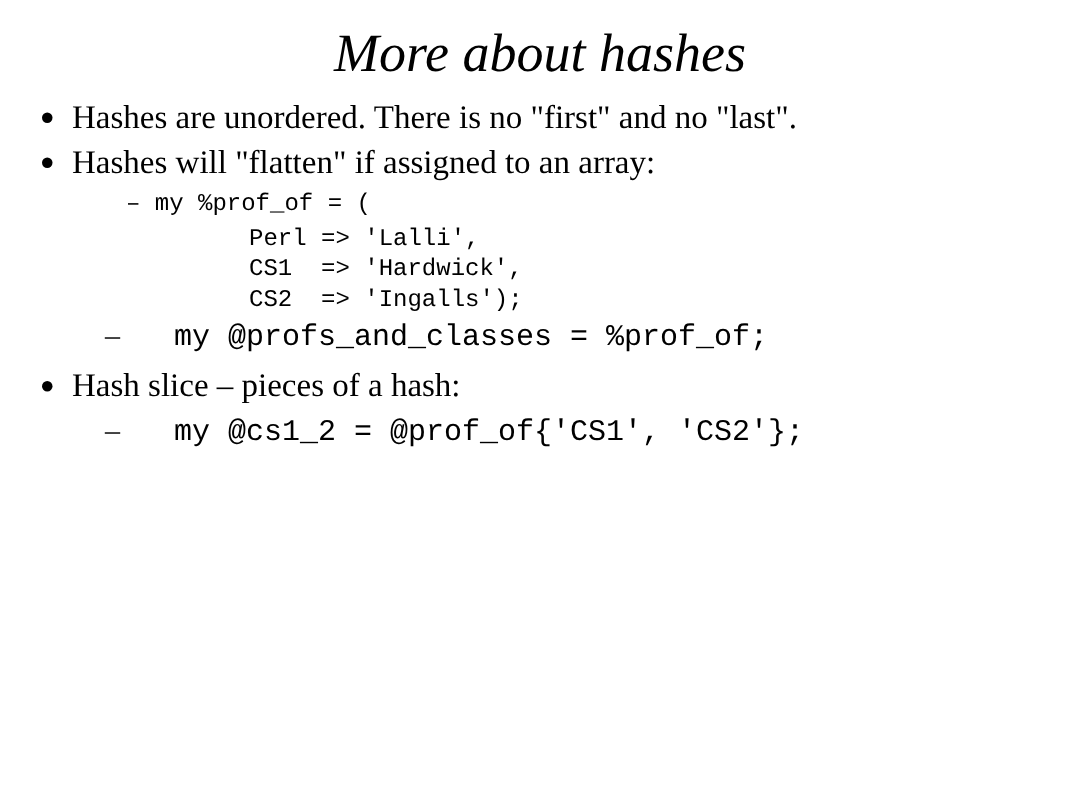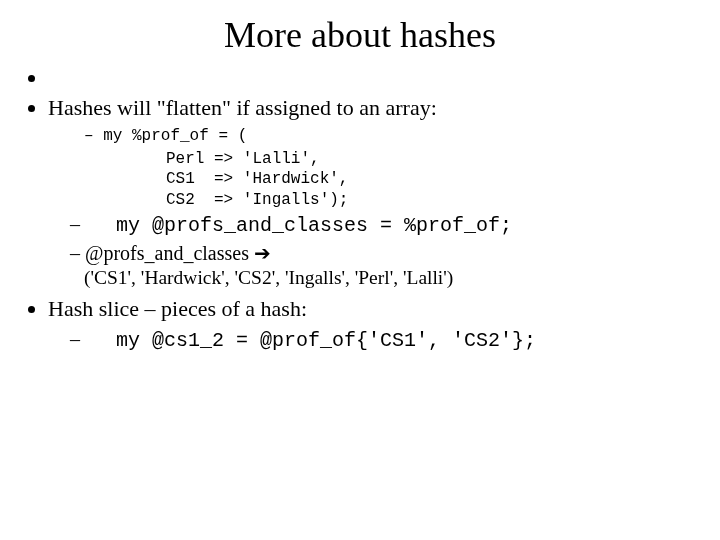--- a/index.html
+++ b/index.html
@@ -15,20 +15,21 @@
     box-sizing: border-box;
     width: 720px;
     height: 540px;
     padding: 10px 24px 10px 24px;
   }
   .title {
     font-size: 36px;
     text-align: center;
     margin: 4px 0 8px 0;
     font-weight: normal;
+    font-style: italic;
   }
   ul.top {
     list-style: disc;
     margin: 0;
     padding-left: 24px;
     font-size: 22px;
     line-height: 1.28;
   }
   ul.top > li { margin: 2px 0; }
   ul.sub {
@@ -69,39 +70,35 @@
 </style>
 </head>
 <body>
 
 <div class="slide">
   <h1 class="title">More about hashes</h1>
 
   <ul class="top">
 
     <li>
-      <br>
+      <span>Hashes are unordered.  There is no "first" and no "last".</span><br>
     </li>
 
     <li>
       <span>Hashes will "flatten" if assigned to an array:</span>
 
       <ul class="sub">
 
         <span class="mono-block"><span>– </span><span>my %prof_of = (</span></span>
         <span class="mono-block" style="padding-left:48px;">     Perl =&gt; 'Lalli',
      CS1  =&gt; 'Hardwick',
      CS2  =&gt; 'Ingalls');</span>
 
         <li><span class="mono">my @profs_and_classes = %prof_of;</span></li>
 
-        <li>
-          <span>@profs_and_classes </span><span class="arrow">➔</span>
-          <span class="sub-plain">('CS1', 'Hardwick', 'CS2', 'Ingalls', 'Perl', 'Lalli')</span>
-        </li>
 
       </ul>
     </li>
 
     <li>
       <span>Hash slice – pieces of a hash:</span>
       <ul class="sub">
         <li><span class="mono">my @cs1_2 = @prof_of{'CS1', 'CS2'};</span></li>
       </ul>
     </li>

